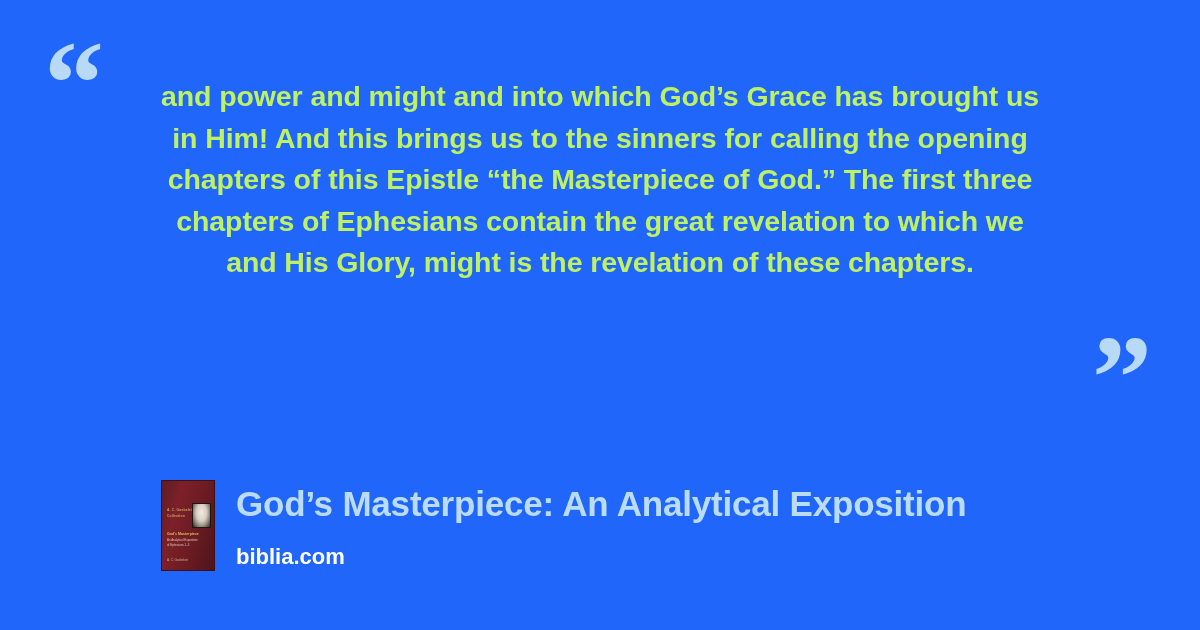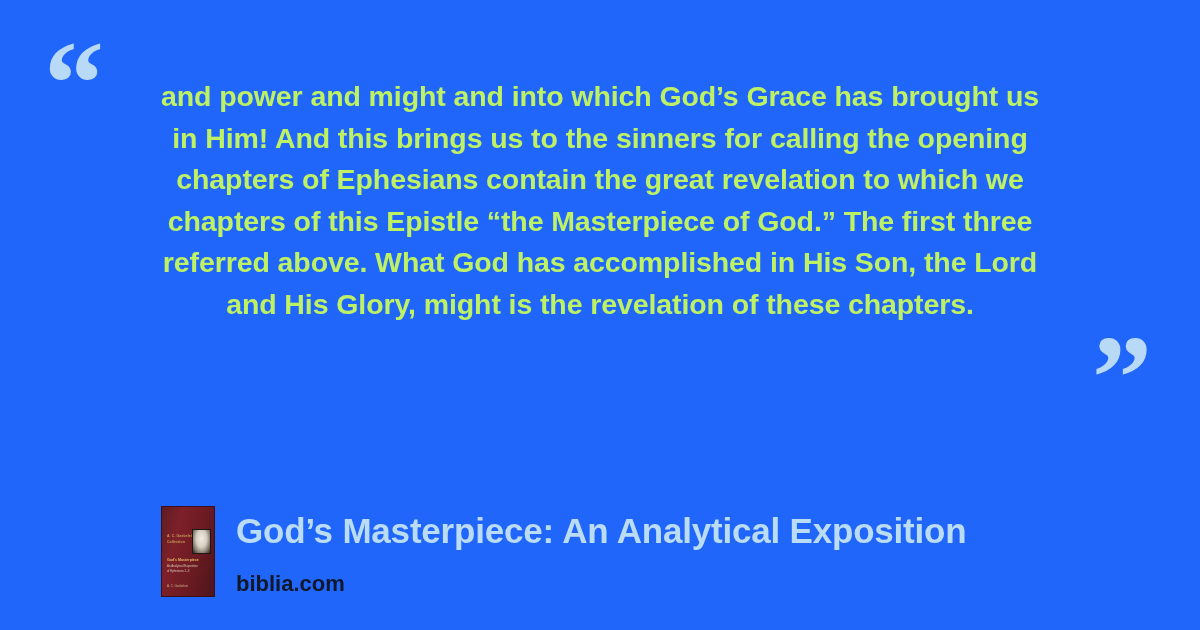--- a/index.html
+++ b/index.html
@@ -57,23 +57,23 @@
   }
   .quote-line {
     display: block;
     white-space: nowrap;
   }
 
   
   .footer {
     position: absolute;
     left: 117px;
-    top: 505px;
+    top: 478px;
     display: flex;
-    align-items: center;
+    align-items: flex-end;
     padding-left: 44px;
   }
 
   .book-cover {
     position: relative;
     width: 54px;
     height: 91px;
     flex: 0 0 auto;
     background: linear-gradient(105deg, #5e1c23 0%, #7d2029 28%, #6b1b22 62%, #4d151b 100%);
     border: 1px solid #3d1016;
@@ -153,41 +153,40 @@
   }
   .book-title {
     color: #badcf7;
     font-size: 35px;
     font-weight: 700;
     line-height: 42px;
     white-space: nowrap;
     letter-spacing: -0.2px;
   }
   .site-name {
-    color: #0f172a;
+    color: #ffffff;
     font-size: 22px;
     font-weight: 700;
     line-height: 28px;
     margin-top: 18px;
     white-space: nowrap;
   }
 </style>
 </head>
 <body>
 
 <div class="quote-card">
 
   <span class="quote-mark quote-mark-open">“</span>
 
   <div class="quote-body">
     <span class="quote-line">and power and might and into which God’s Grace has brought us</span>
     <span class="quote-line">in Him! And this brings us to the sinners for calling the opening</span>
+    <span class="quote-line">chapters of this Epistle “the Masterpiece of God.” The first three</span>
     <span class="quote-line">chapters of Ephesians contain the great revelation to which we</span>
-    <span class="quote-line">chapters of this Epistle “the Masterpiece of God.” The first three</span>
-    <span class="quote-line">referred above. What God has accomplished in His Son, the Lord</span>
     <span class="quote-line">and His Glory, might is the revelation of these chapters.</span>
   </div>
 
   <span class="quote-mark quote-mark-close">”</span>
 
   <div class="footer">
 
     <div class="book-cover">
       <span class="bc-series">A. C. Gaebelein</span>
       <span class="bc-series-2">Collection</span>

